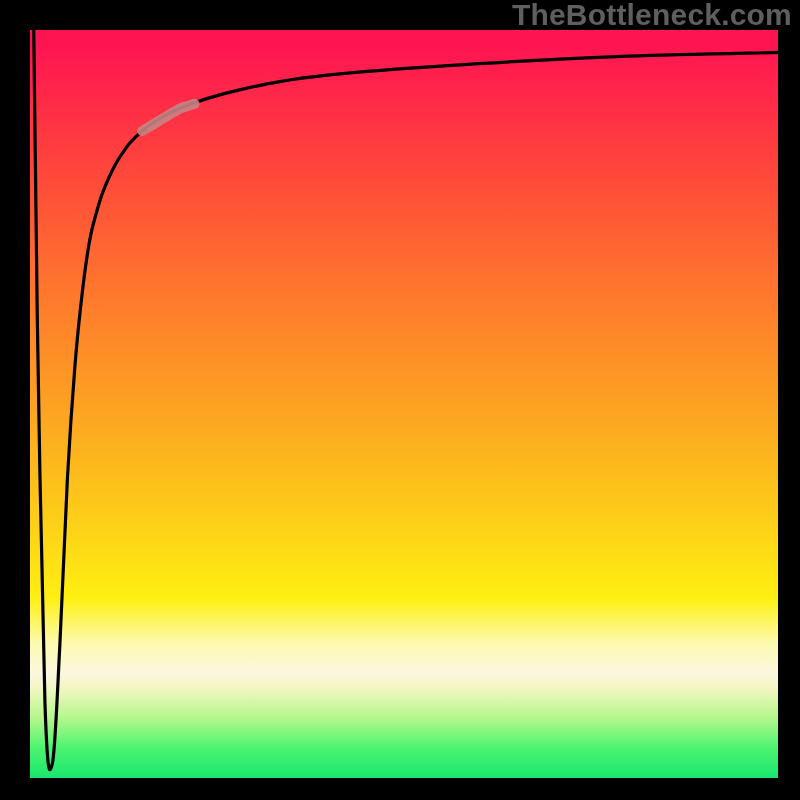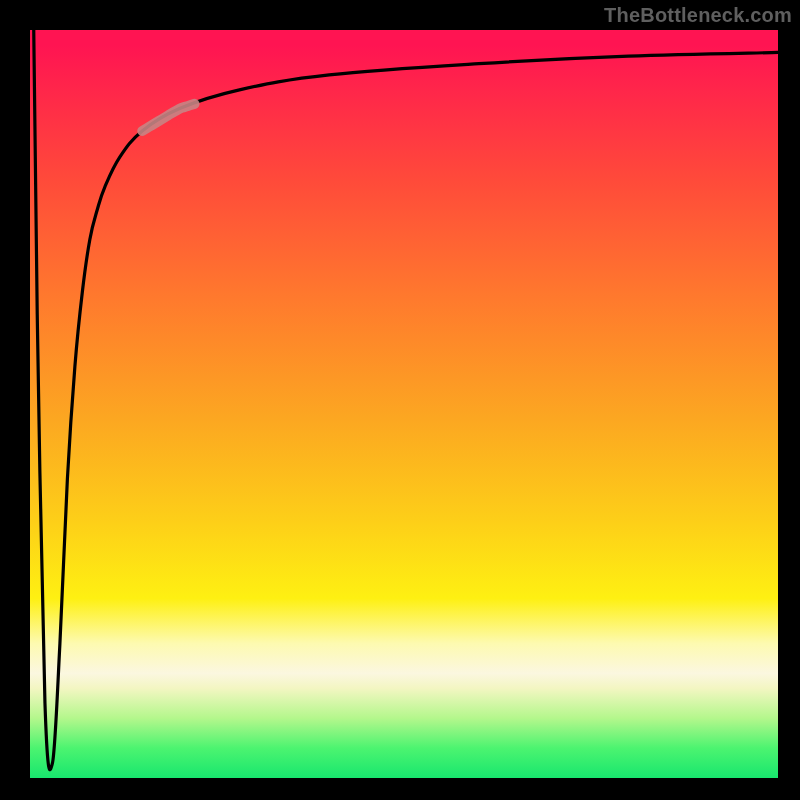--- a/index.html
+++ b/index.html
@@ -12,21 +12,21 @@
     position: relative;
   }
   .header {
     position: absolute;
     top: 0;
     right: 8px;
     height: 30px;
     display: flex;
     align-items: center;
     color: #5f5f5f;
-    font-size: 20px;
+    font-size: 30px;
     font-weight: 600;
     letter-spacing: 0.2px;
   }
   .plot-area {
     position: absolute;
     left: 30px;
     top: 30px;
     width: 748px;
     height: 748px;
     background: linear-gradient(

